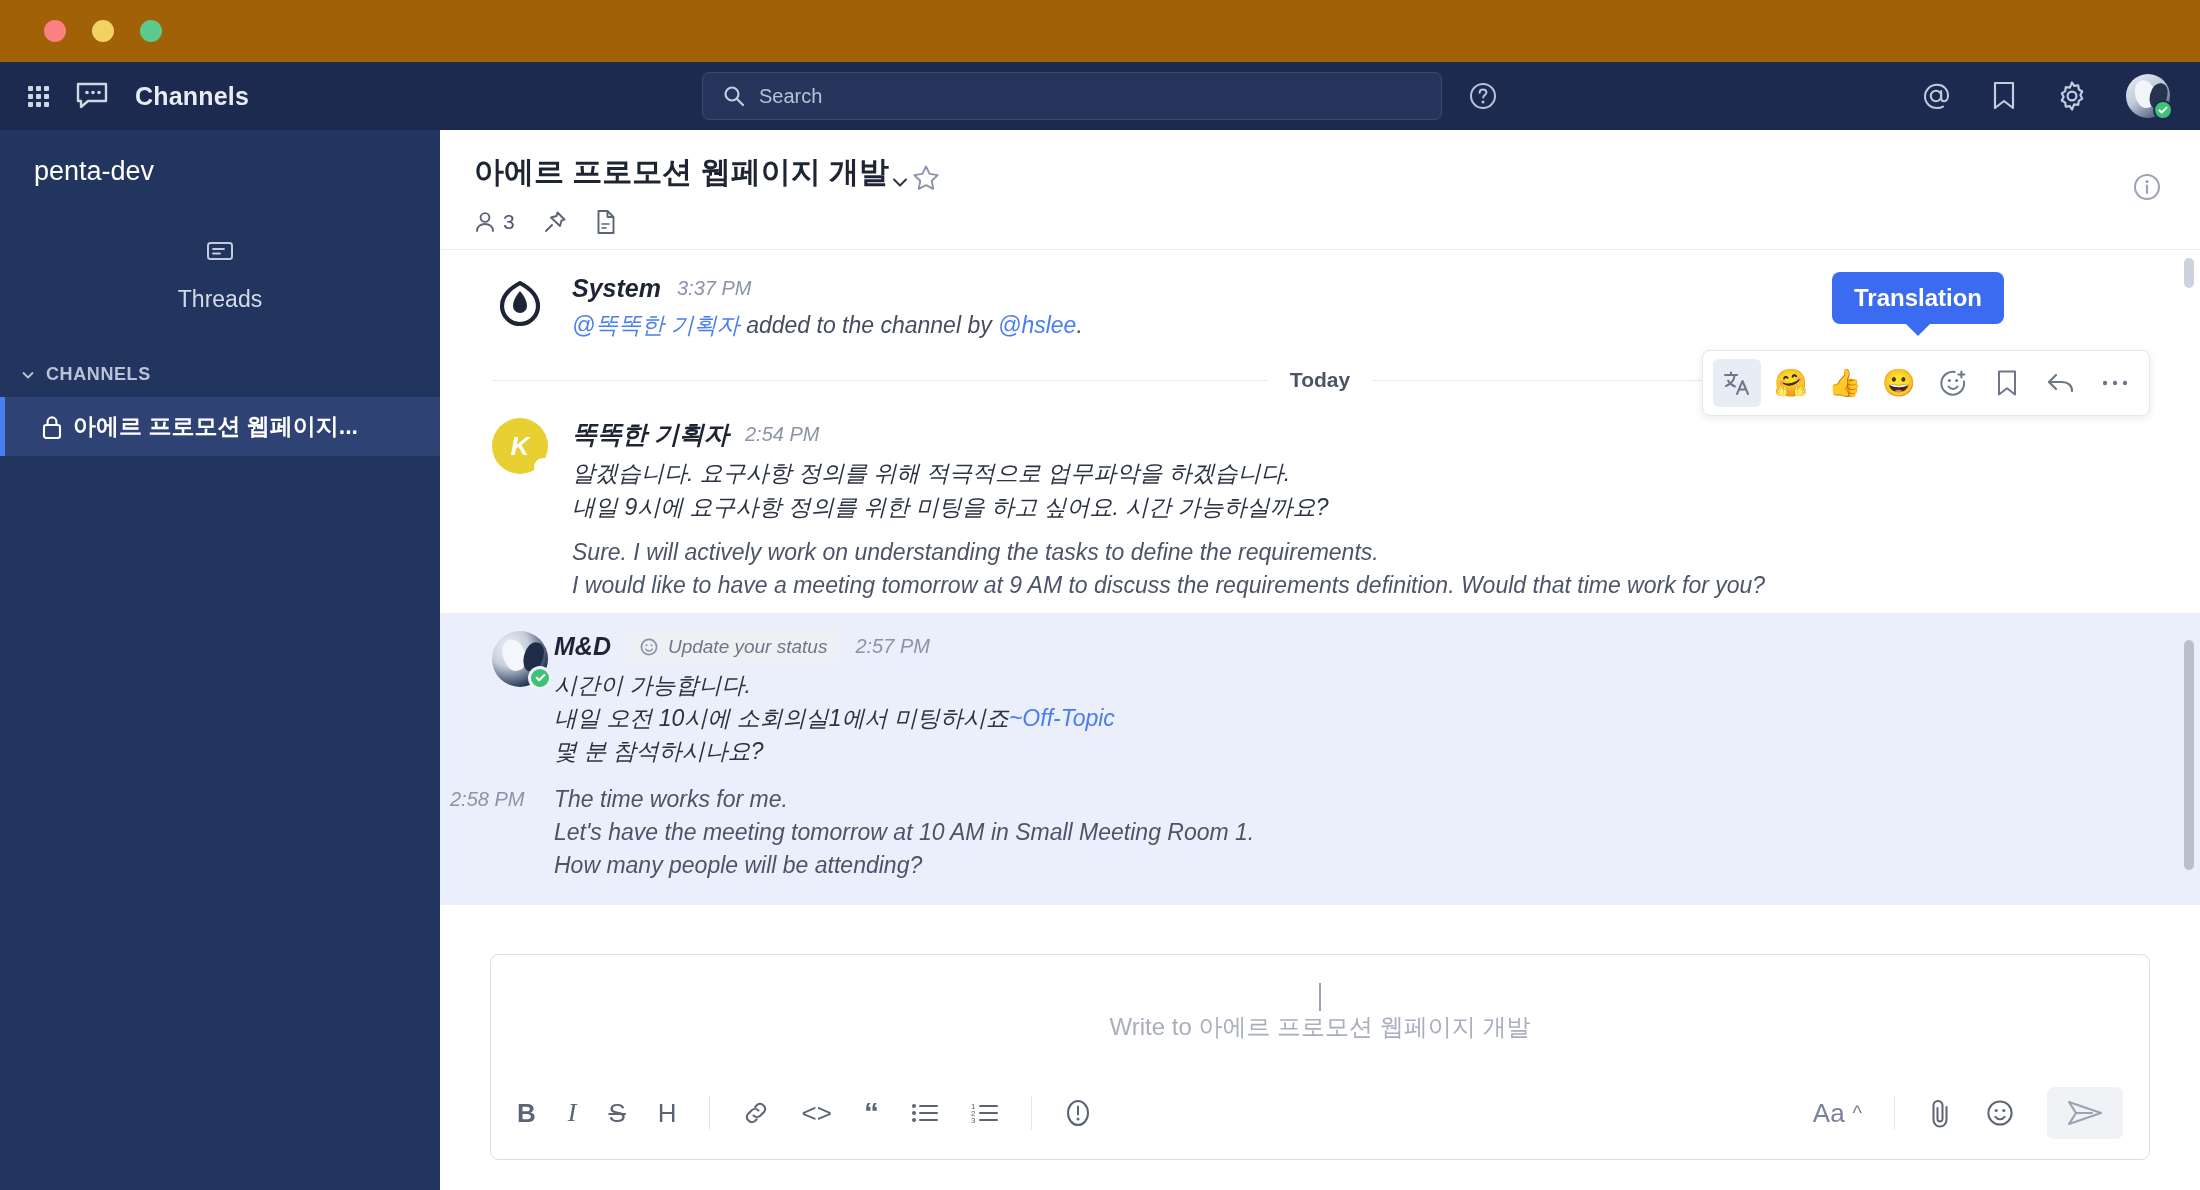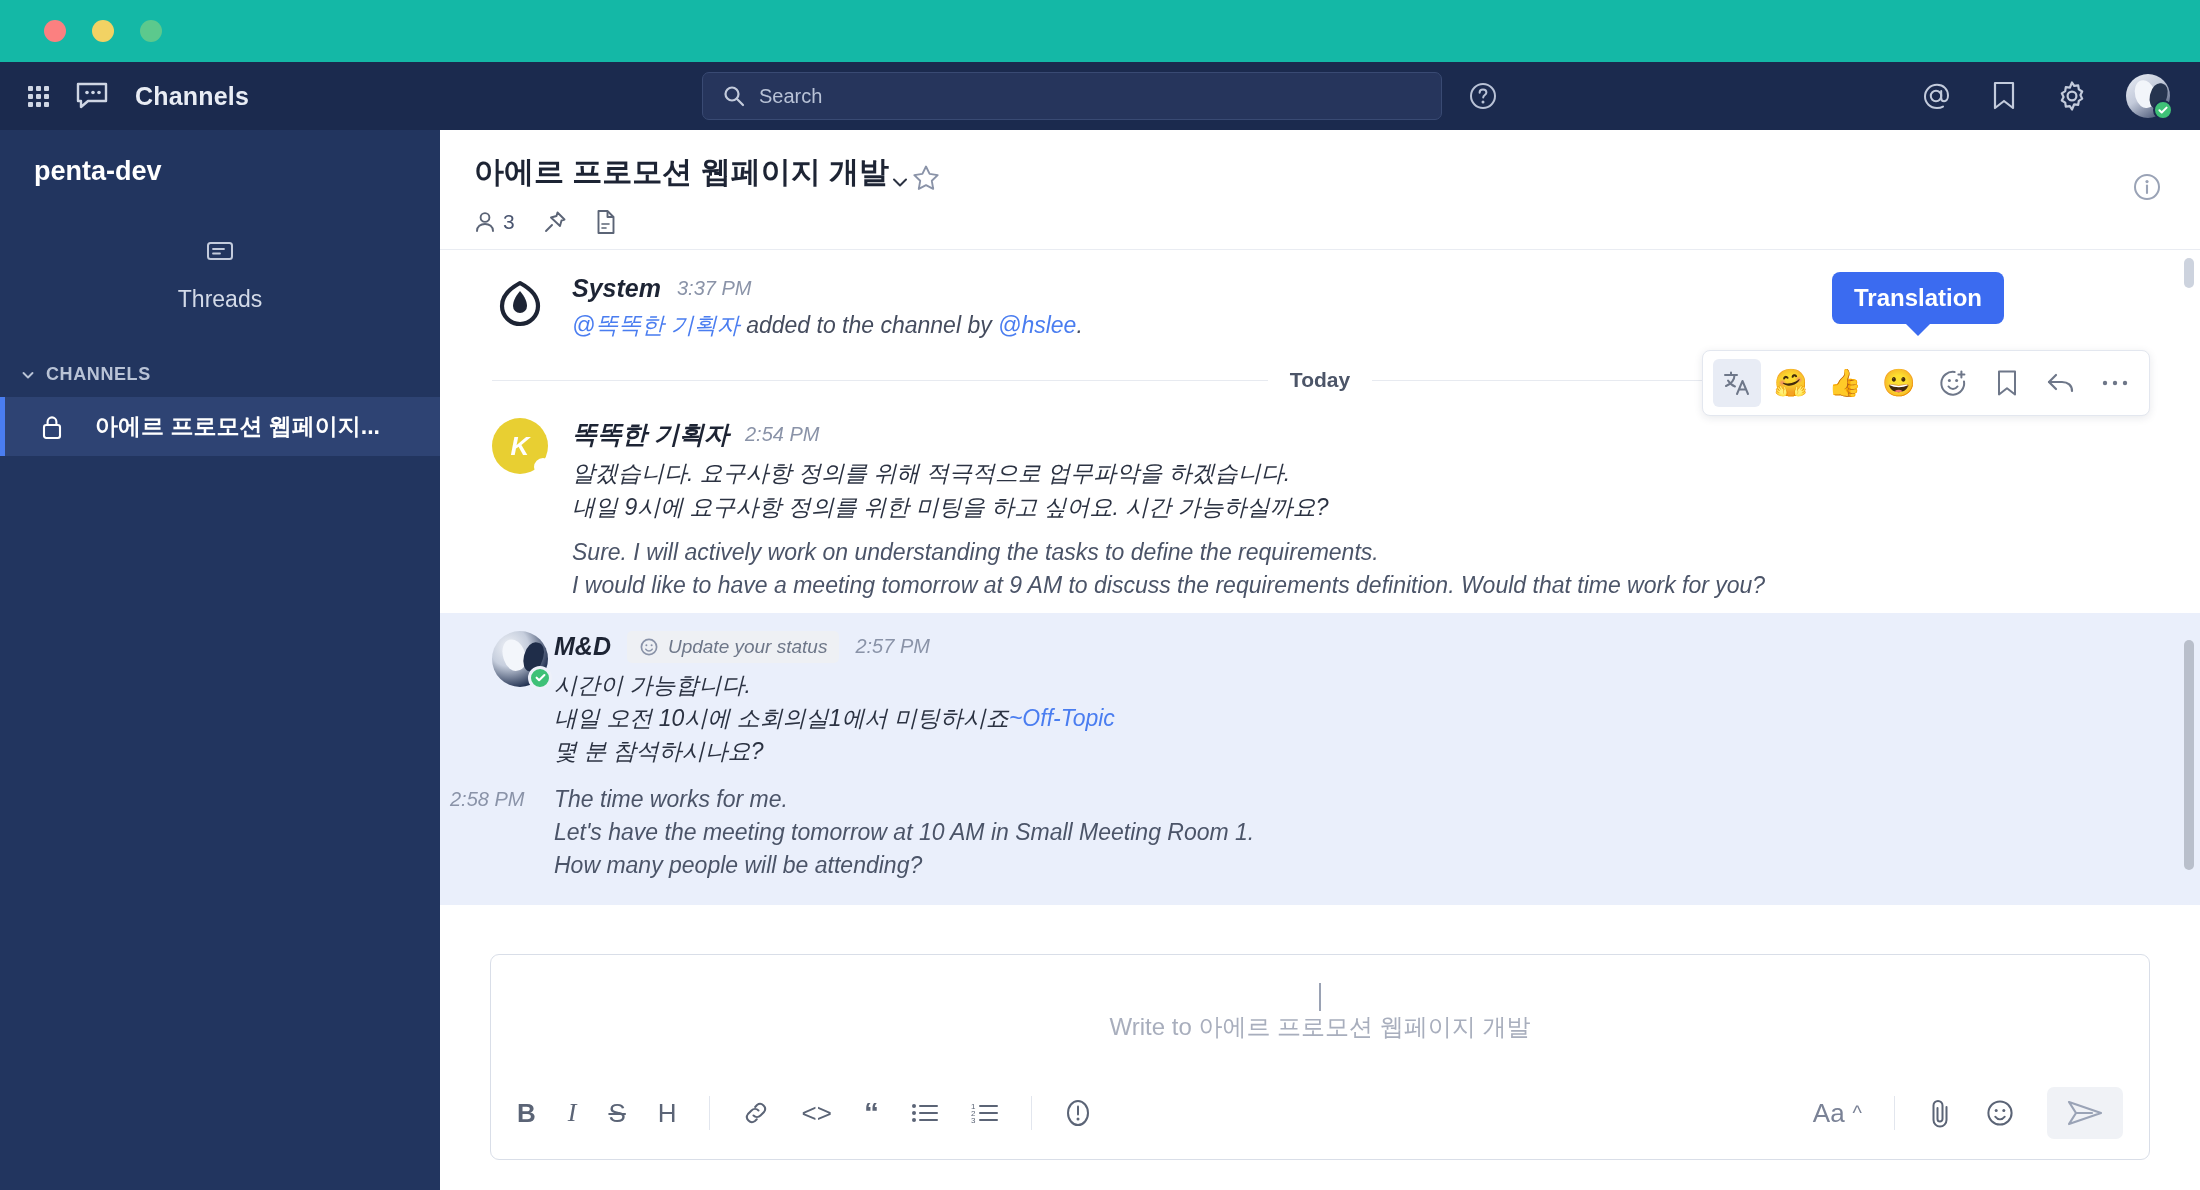--- a/index.html
+++ b/index.html
@@ -8,21 +8,21 @@
     background: #dde4f0;
     font-family: "Liberation Sans", sans-serif;
     overflow: hidden;
   }
 
   
   .window {
     position: absolute;
     left: 0; top: 0;
     width: 2200px; height: 1020px;
-    background: #14b8a6;
+    background: #a16207;
   }
   .titlebar {
     height: 62px;
     display: flex; align-items: center;
     padding-left: 44px;
     gap: 26px;
   }
   .dot { width: 22px; height: 22px; border-radius: 50%; }
   .dot.red { background: #fb8080; }
   .dot.yellow { background: #f2d263; }
@@ -99,35 +99,35 @@
   }
 
   
   .sidebar {
     width: 440px; flex: none;
     background: #22355f;
     padding-top: 26px;
     position: relative;
   }
   .team-name {
-    color: #fff; font-size: 27px; font-weight: 700;
+    color: #fff; font-size: 27px; font-weight: 400;
     padding: 0 34px; margin-bottom: 42px;
   }
   .side-item {
     display: flex; align-items: center; gap: 20px;
     padding: 11px 34px;
     color: #d3dae8; font-size: 23px; flex-direction: column;
   }
   .side-section {
     display: flex; align-items: center; gap: 10px;
     padding: 0 20px; margin-top: 40px; margin-bottom: 12px;
     color: #b9c3d6; font-size: 18px; font-weight: 600; letter-spacing: .6px;
   }
   .side-chan {
-    display: flex; align-items: center; gap: 30px;
+    display: flex; align-items: center; gap: 8px;
     padding: 14px 34px;
     background: #2e4373;
     border-left: 5px solid #4a7df0;
     color: #fff; font-size: 23px; font-weight: 700;
   }
 
   
   .main {
     flex: 1; display: flex; flex-direction: column;
     background: #fff; min-width: 0; position: relative;

